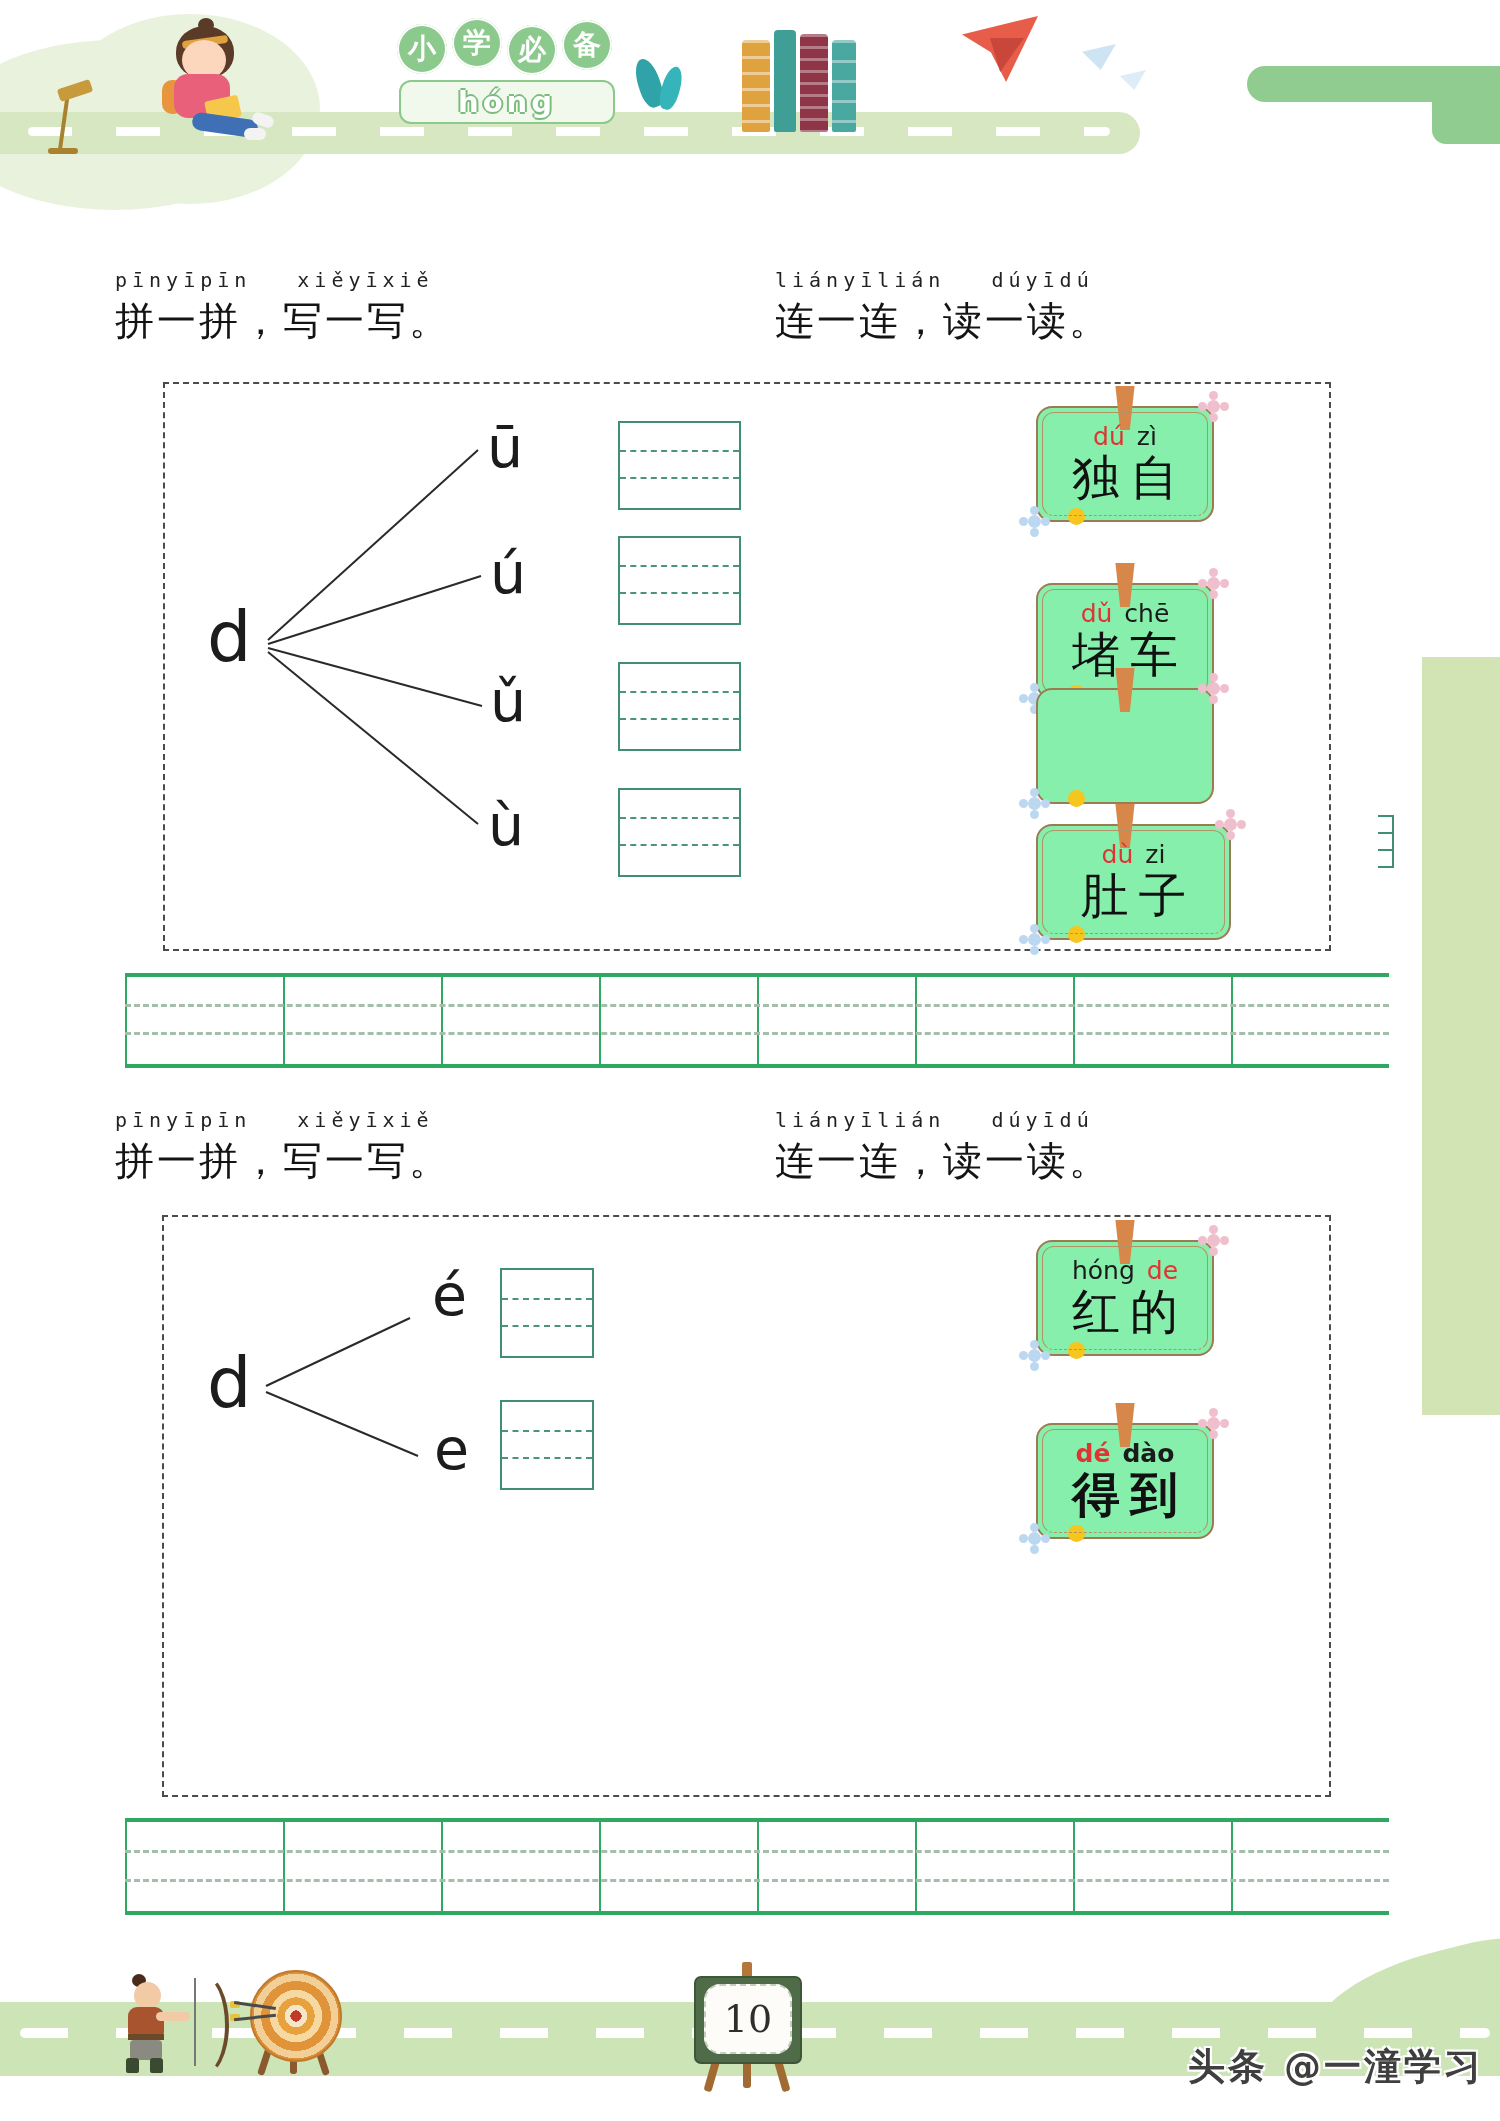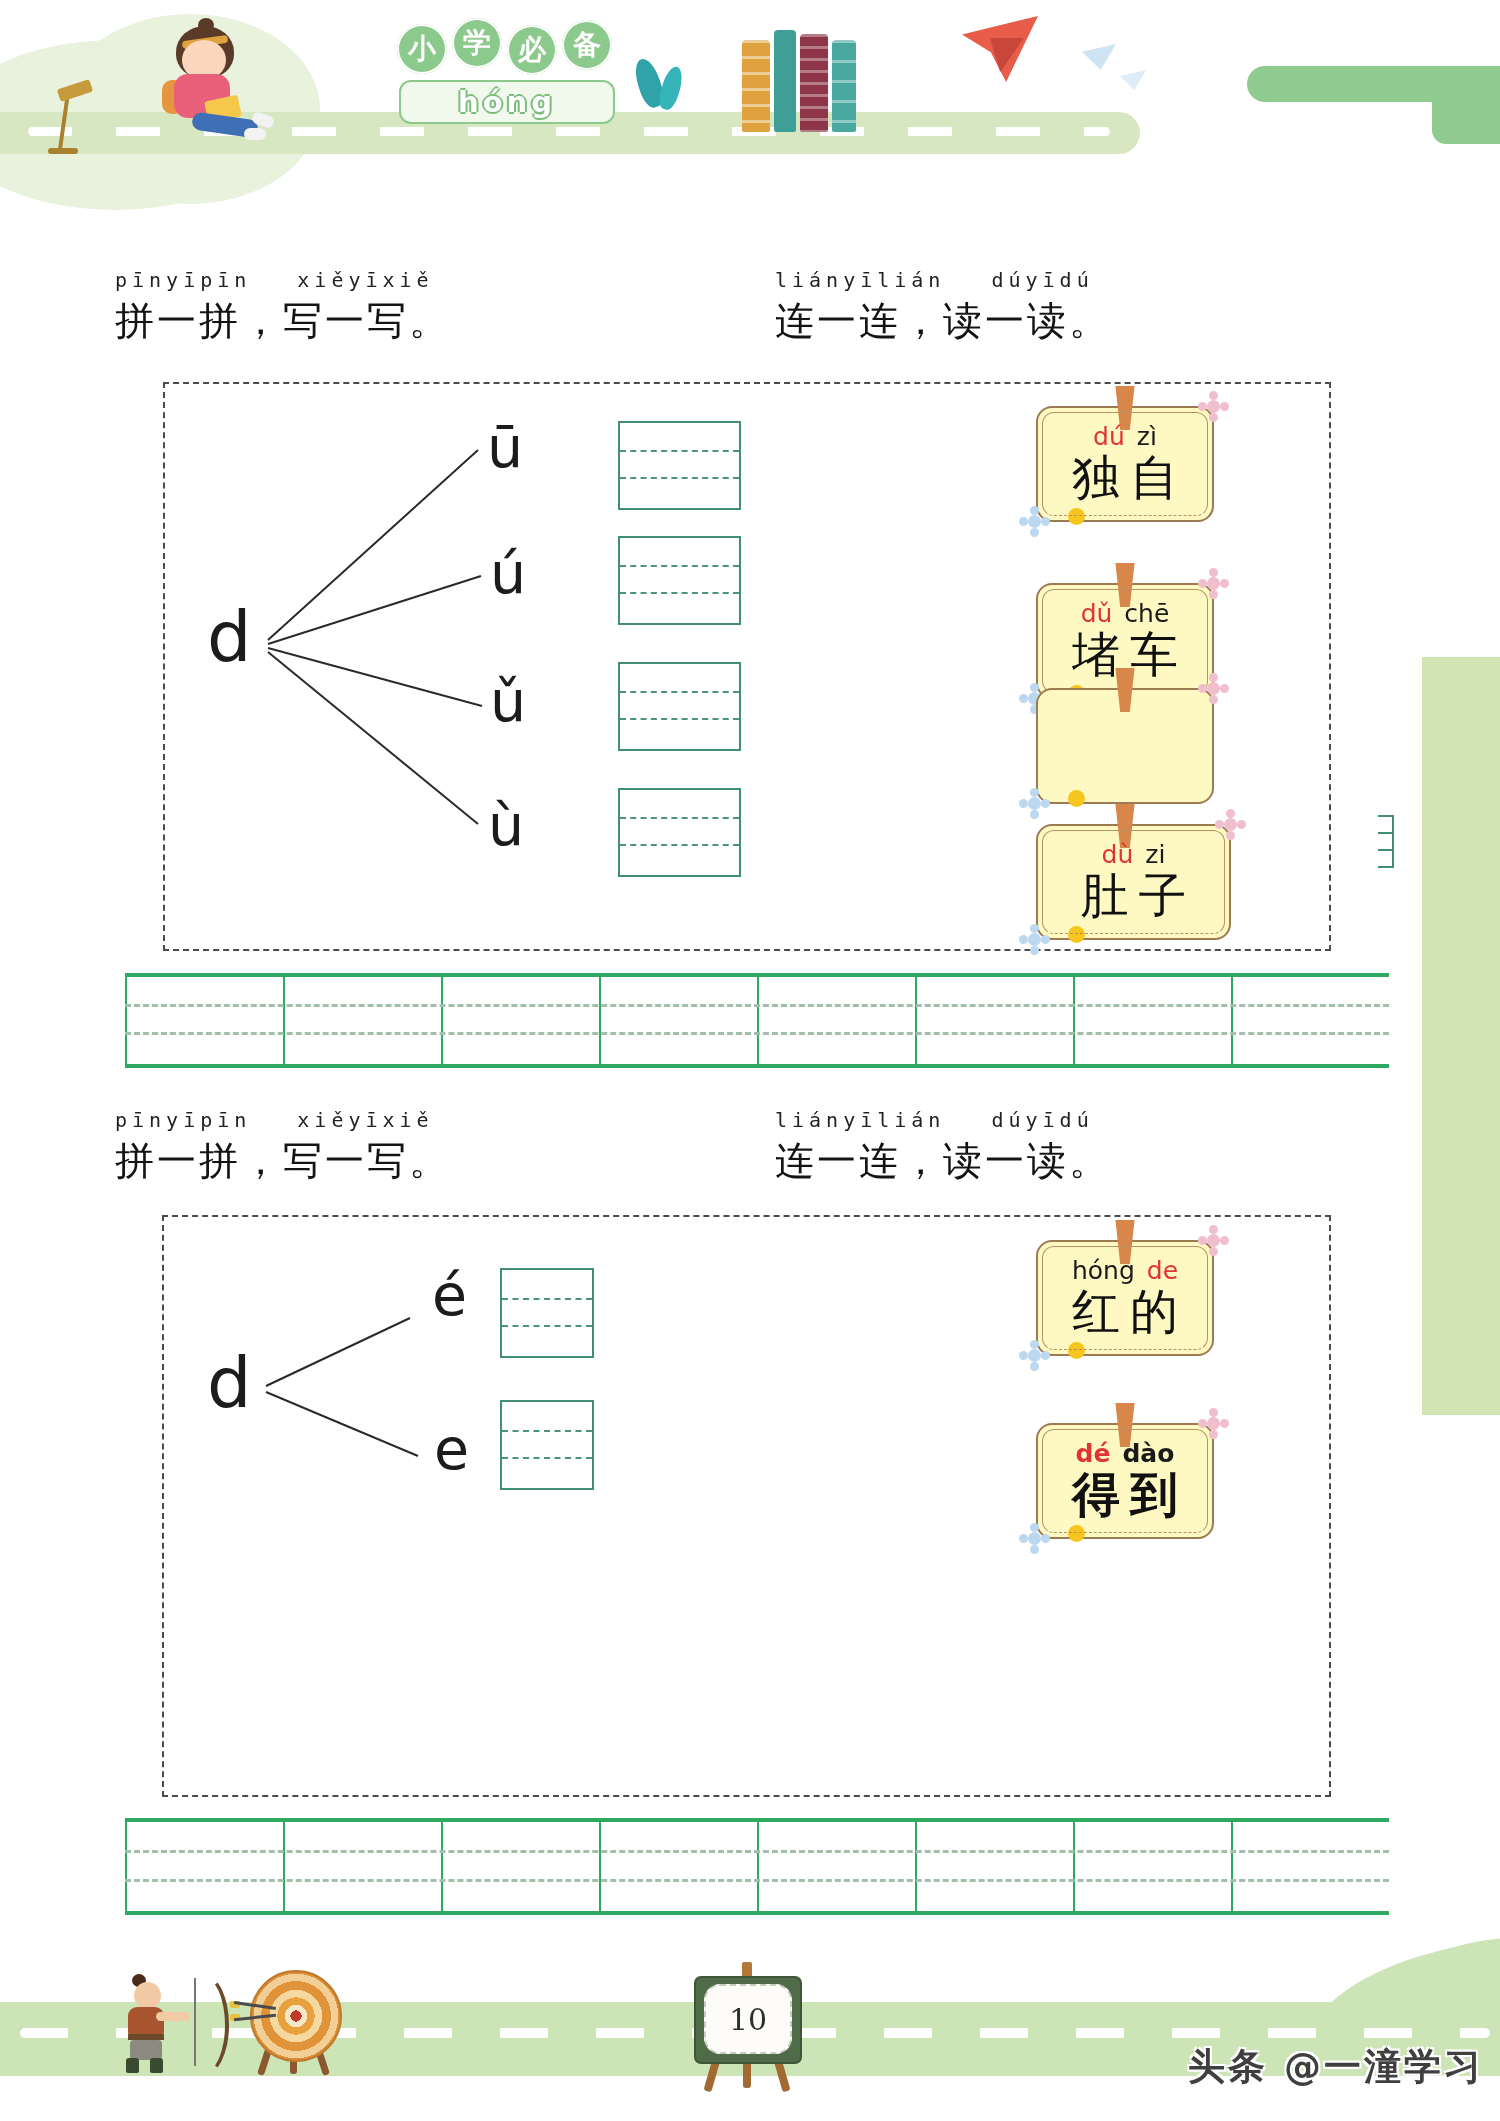--- a/index.html
+++ b/index.html
@@ -66,21 +66,21 @@
   .exbox{position:absolute;border:2px dashed #4b4b4b;}
 
   .initial{position:absolute;font-size:70px;color:#1c1c1c;font-family:"DejaVu Sans",sans-serif;}
   .final{position:absolute;font-size:57px;color:#1c1c1c;font-family:"DejaVu Sans",sans-serif;}
 
   .pybox{position:absolute;border:2px solid #3f8e75;background:#ffffff;}
   .pybox .dl{position:absolute;left:0;right:0;border-top:2px dashed #4a937c;}
   .pybox .dl.a{top:32%;} .pybox .dl.b{top:64%;}
 
   
-  .card{position:absolute;left:1036px;width:174px;height:112px;background:#fef9c3;
+  .card{position:absolute;left:1036px;width:174px;height:112px;background:#86efac;
       border:2px solid #9c7b52;border-radius:16px;}
   .card .inner{position:absolute;left:4px;top:4px;right:4px;bottom:4px;border:1px solid #b39263;
       border-bottom-style:dashed;border-radius:12px;display:flex;flex-direction:column;align-items:center;justify-content:center;}
   .card .pyr{font-size:25px;line-height:26px;font-family:"DejaVu Sans",sans-serif;color:#111;white-space:nowrap;}
   .card .pyr .red{color:#e03434;}
   .card .pyr .blk{color:#1a1a1a;}
   .card .pyr span{margin:0 6px;}
   .card .word{font-size:48px;line-height:52px;font-family:"Liberation Serif","DejaVu Serif",serif;
       color:#111;letter-spacing:10px;margin-top:2px;white-space:nowrap;text-indent:10px;}
   .clip{position:absolute;left:72px;top:-22px;width:30px;height:44px;background:#d8874a;
@@ -135,21 +135,21 @@
   .target .leg1{left:18px;top:60px;transform:rotate(18deg);}
   .target .leg2{left:70px;top:60px;transform:rotate(-18deg);}
   .target .leg3{left:44px;top:64px;height:40px;}
 
   .easel{position:absolute;left:692px;top:1962px;width:110px;height:120px;}
   .easel .peg{position:absolute;left:50px;top:0;width:10px;height:18px;background:#b5763a;border-radius:2px;}
   .easel .board{position:absolute;left:2px;top:14px;width:104px;height:84px;background:#4f6b48;
       border:2px solid #3e5538;border-radius:7px;}
   .easel .cardp{position:absolute;left:8px;top:6px;width:84px;height:66px;background:#fdfcf8;border-radius:16px;
       border:2px dashed #c3cfbc;display:flex;align-items:center;justify-content:center;
-      font-family:"DejaVu Serif","Liberation Serif",serif;font-size:30px;color:#2e2e2e;}
+      font-family:"DejaVu Serif","Liberation Serif",serif;font-size:38px;color:#2e2e2e;}
   .easel .lg1,.easel .lg2,.easel .lg3{position:absolute;background:#a06a32;width:8px;height:34px;border-radius:3px;}
   .easel .lg1{left:16px;top:96px;transform:rotate(16deg);}
   .easel .lg2{left:86px;top:96px;transform:rotate(-16deg);}
   .easel .lg3{left:51px;top:98px;height:28px;}
 
   .watermark{position:absolute;right:16px;top:2042px;font-size:37px;font-weight:bold;color:#3f3f3f;
       letter-spacing:3px;font-family:"DejaVu Sans",sans-serif;
       text-shadow:-2px -2px 0 #fff,2px -2px 0 #fff,-2px 2px 0 #fff,2px 2px 0 #fff;}
 
   .sidebar-green{position:absolute;left:1422px;top:657px;width:78px;height:758px;background:#d3e4b4;}

